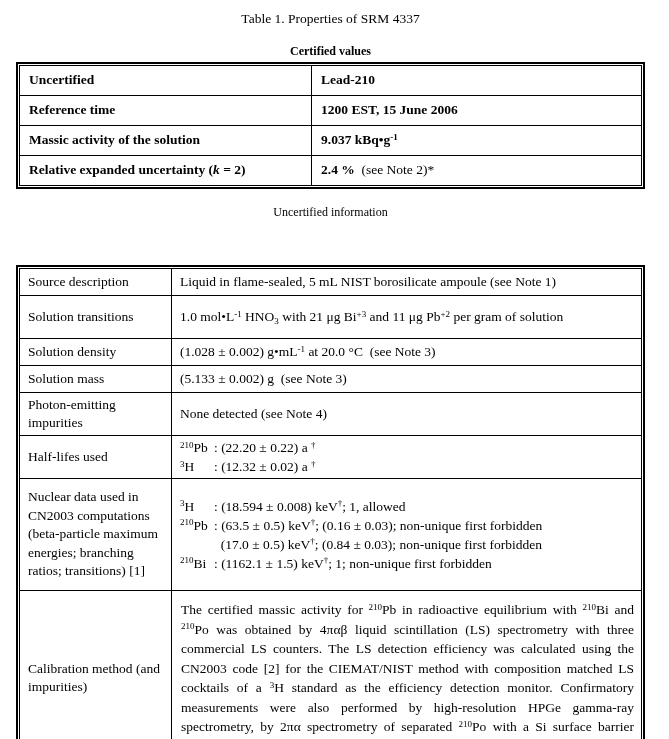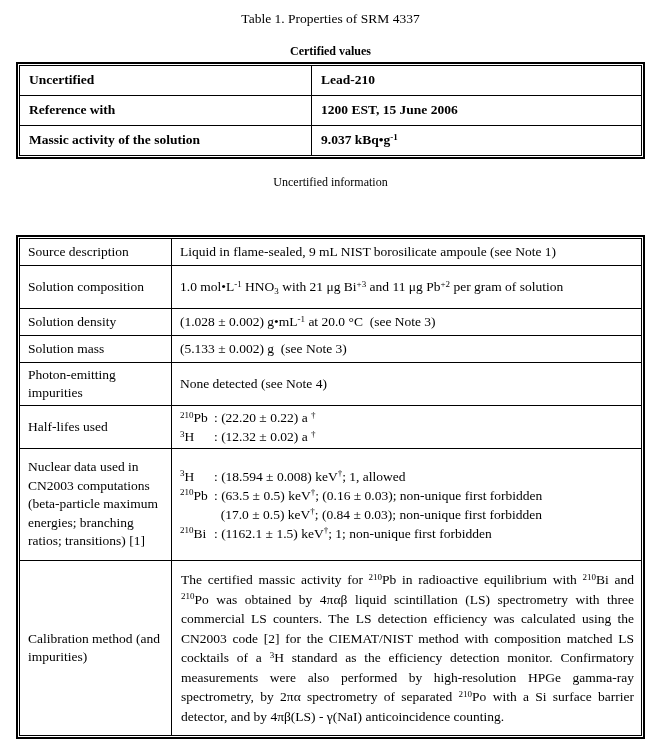--- a/index.html
+++ b/index.html
@@ -93,46 +93,50 @@
       <colgroup>
           <col style="width:292px">
           <col>
         </colgroup>
       <tbody>
         <tr>
           <td class="lbl">Uncertified</td>
           <td class="val">Lead-210</td>
         </tr>
         <tr>
-          <td class="lbl">Reference with</td>
+          <td class="lbl">Reference time</td>
           <td class="val">1200 EST, 15 June 2006</td>
         </tr>
         <tr>
           <td class="lbl">Massic activity of the solution</td>
           <td class="val">9.037 kBq•g<sup>-1</sup></td>
+        </tr>
+        <tr>
+          <td class="lbl">Relative expanded uncertainty (<span class="it">k</span> = 2)</td>
+          <td class="val">2.4 % <span class="nw"> (see Note 2)*</span></td>
         </tr>
       </tbody>
     </table>
   </div>
 
   <div class="tbl-heading heading-uncert">Uncertified information</div>
 
   <div class="tbl-wrap">
     <table class="uncert-tbl">
       <colgroup>
           <col style="width:152px">
           <col>
         </colgroup>
       <tbody>
         <tr class="rh27">
           <td class="lbl">Source description</td>
-          <td class="val">Liquid in flame-sealed, 9 mL NIST borosilicate ampoule (see Note 1)</td>
+          <td class="val">Liquid in flame-sealed, 5 mL NIST borosilicate ampoule (see Note 1)</td>
         </tr>
         <tr class="rh43">
-          <td class="lbl">Solution composition</td>
+          <td class="lbl">Solution transitions</td>
           <td class="val">1.0 mol•L<sup>-1</sup> HNO<sub>3</sub> with 21 μg Bi<sup>+3</sup> and 11 μg Pb<sup>+2</sup> per gram of solution</td>
         </tr>
         <tr class="rh27">
           <td class="lbl">Solution density</td>
           <td class="val">(1.028 ± 0.002) g•mL<sup>-1</sup> at 20.0 °C  (see Note 3)</td>
         </tr>
         <tr class="rh27">
           <td class="lbl">Solution mass</td>
           <td class="val">(5.133 ± 0.002) g  (see Note 3)</td>
         </tr>

